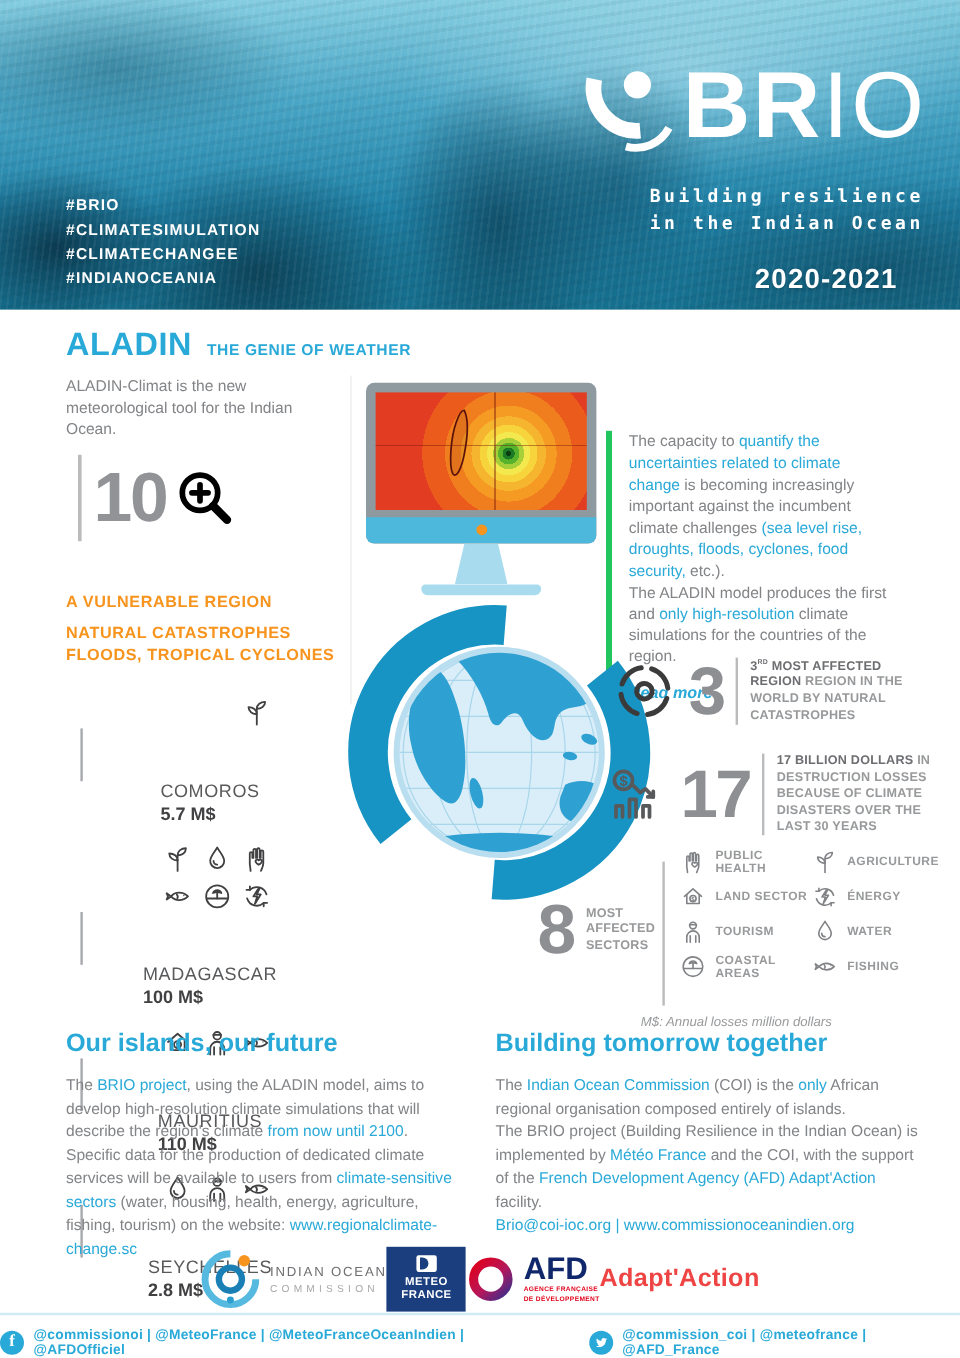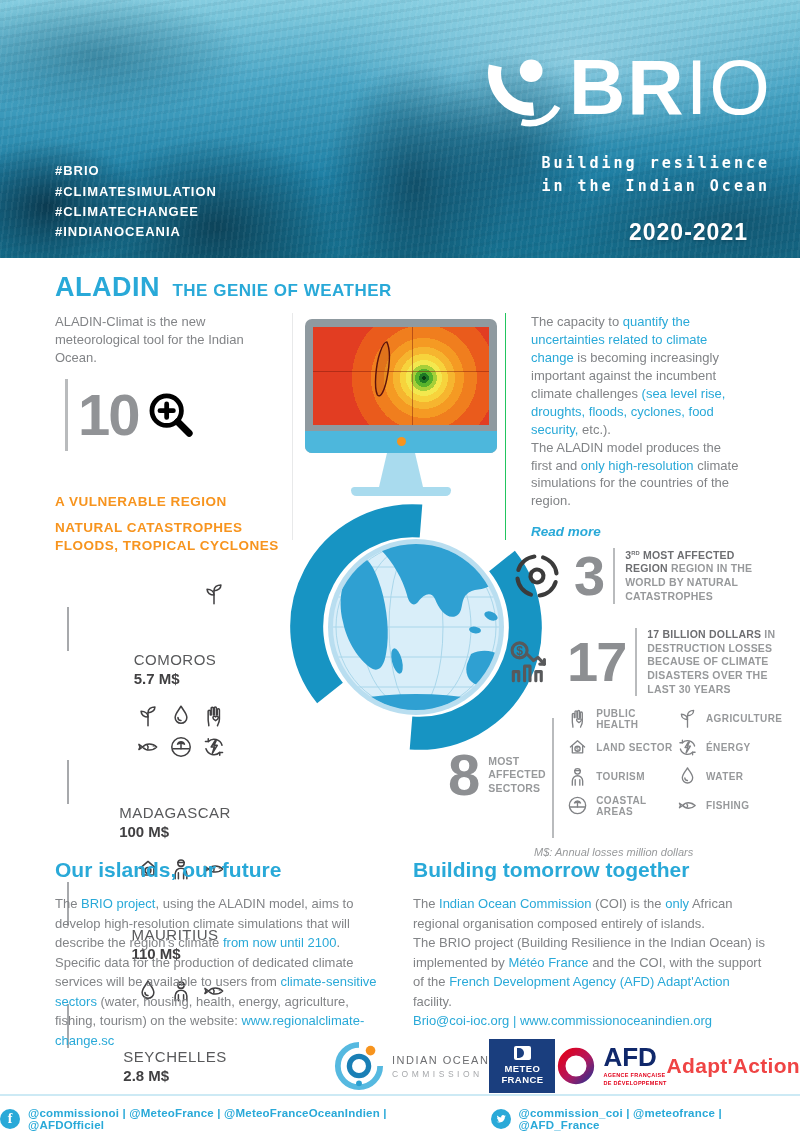--- a/index.html
+++ b/index.html
@@ -31,25 +31,25 @@
     letter-spacing:3px; line-height:1.55; white-space:pre-line; }
   .hashtags { position:absolute; left:55px; bottom:16px; z-index:2; color:#fff; font-weight:bold;
     font-size:13px; letter-spacing:1px; line-height:1.55; }
   .period { position:absolute; right:52px; bottom:12px; z-index:2; color:#fff; font-weight:800;
     font-size:23px; letter-spacing:1px; text-shadow:0 1px 3px rgba(0,40,60,.4); }
 
   
   .aladin { position:absolute; left:55px; top:272px; width:700px; }
   .aladin-title-row { margin-bottom:10px; }
   .aladin-title { display:inline; color:#29a9d8; font-size:27px; font-weight:800; letter-spacing:.5px; }
-  .aladin-sub { display:inline; color:#29a9d8; font-size:17px; font-weight:800; letter-spacing:.5px; margin-left:8px; }
+  .aladin-sub { display:inline; color:#29a9d8; font-size:13px; font-weight:800; letter-spacing:.5px; margin-left:8px; }
   .aladin-cols { display:flex; }
   .a-col-left { width:238px; padding-right:12px; border-right:1px solid #e8e9ea; }
   .a-col-mid { width:212px; padding:6px 8px 0 12px; }
-  .a-col-right { width:238px; padding-left:25px; border-left:1px solid #22c55e; }
+  .a-col-right { width:238px; padding-left:14px; border-left:5px solid #22c55e;margin-top:46px; }
   .body-text { color:#828487; font-size:13px; line-height:1.38; }
   .stat-10 { display:flex; align-items:center; margin:12px 0 12px 0; }
   .stat-10-label { width:96px; text-align:right; font-size:10.5px; line-height:1.25; color:#a9abad; font-weight:bold; }
   .stat-vdiv { width:3px; background:#b9bbbd; height:72px; margin:0 10px; }
   .stat-10-num { font-size:58px; font-weight:800; color:#919396; letter-spacing:-2px; line-height:1; }
   .stat-10-icon { width:52px; height:52px; color:#000; margin-left:6px; }
   .rich-c { color:#29a9d8; }
   .rich-b { font-weight:bold; color:#6d6e71; }
   .rich-sup { font-size:.55em; vertical-align:super; }
   .read-more { display:inline-block; margin-top:14px; color:#29a9d8; font-size:13.5px; font-style:italic; font-weight:bold; cursor:pointer; }
@@ -109,21 +109,21 @@
   .sector-item .label { margin-left:7px; font-size:10px; color:#97999b; font-weight:bold; letter-spacing:.4px; }
   .sectors-note { margin:8px 0 0 86px; font-size:11px; color:#97999b; font-style:italic; }
 
   
   .future-left { position:absolute; left:55px; top:858px; width:335px; }
   .future-right { position:absolute; left:413px; top:858px; width:352px; }
   .future-title { color:#29a9d8; font-size:21px; font-weight:800; margin-bottom:12px; }
   .future-text { color:#828487; font-size:13px; line-height:1.5; }
 
   
-  .logos { position:absolute; left:0; top:1038px; width:800px; height:56px; display:flex; align-items:center; justify-content:flex-end; }
+  .logos { position:absolute; left:0; top:1038px; width:800px; height:56px; display:flex; align-items:center; justify-content:center; }
   .logo-item { display:flex; align-items:center; }
   .ioc-logo svg { width:50px; height:50px; }
   .ioc-text { margin-left:8px; }
   .ioc-line1 { font-size:11px; color:#6d6e71; letter-spacing:1.5px; }
   .ioc-line2 { font-size:8.5px; color:#a7a9ac; letter-spacing:3.5px; margin-top:3px; }
   .meteo-box { width:66px; height:54px; background:#1a3e7e; display:flex; flex-direction:column; align-items:center; justify-content:center; }
   .meteo-glyph { width:17px; height:14px; background:#fff; border-radius:2px; position:relative; margin-bottom:4px; }
   .meteo-glyph::after { content:""; position:absolute; left:3px; top:2px; width:7px; height:10px; background:#1a3e7e; border-radius:0 6px 6px 0; }
   .meteo-text { color:#fff; font-size:9.5px; font-weight:800; text-align:center; line-height:1.15; letter-spacing:.4px; }
   .afd-logo { display:flex; align-items:center; }

